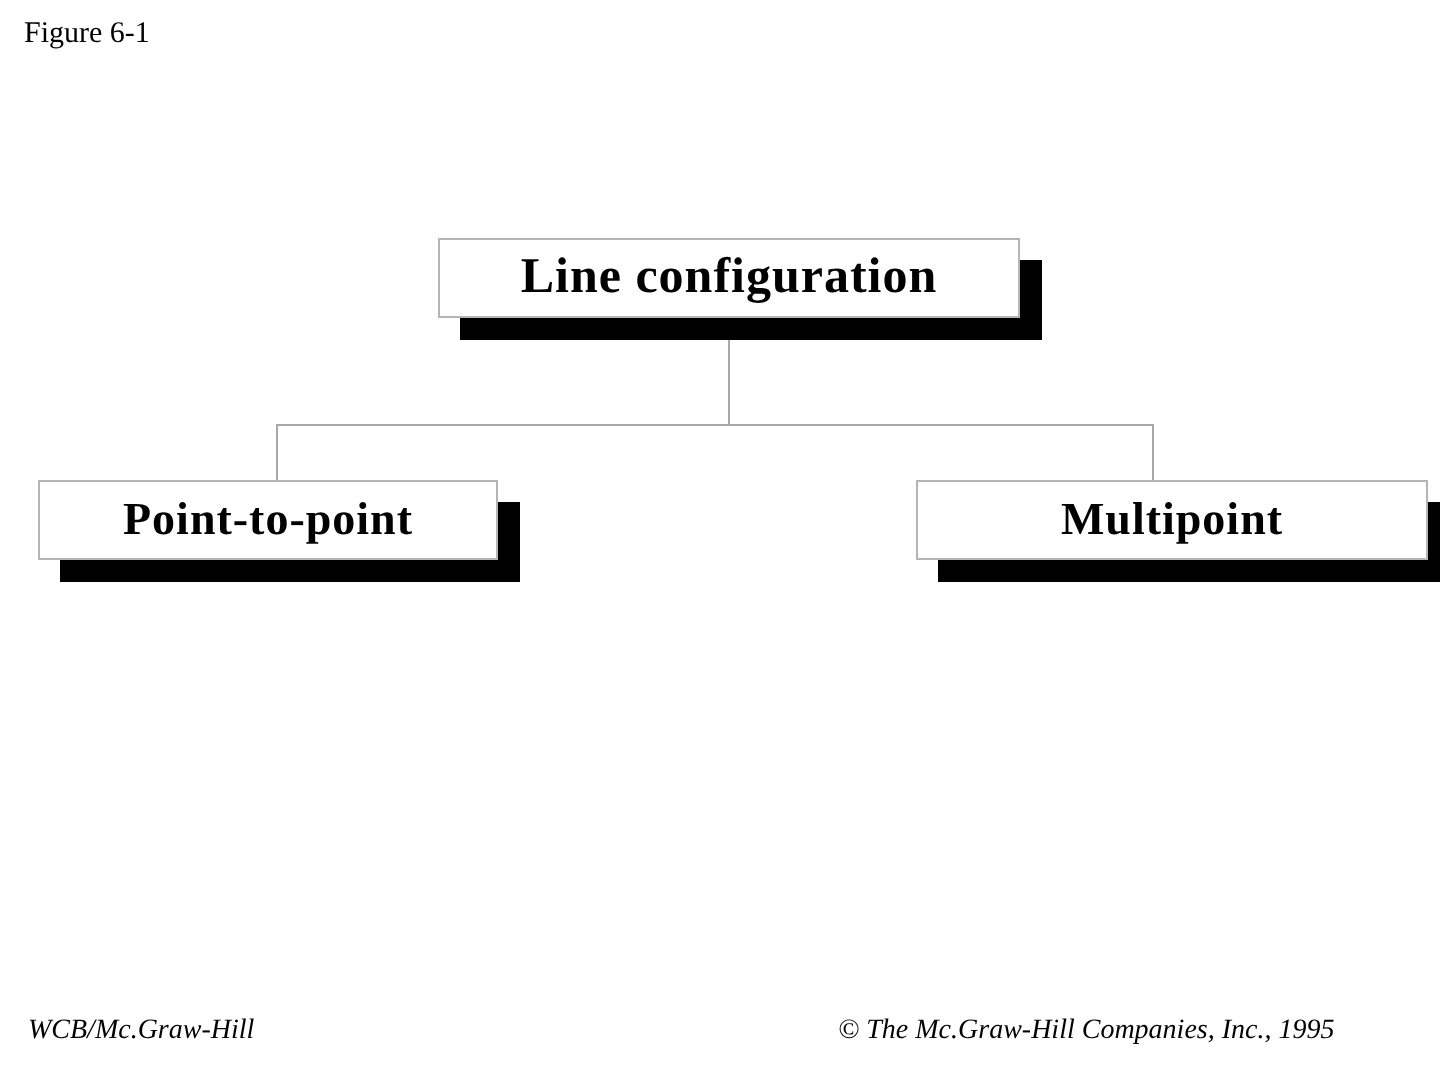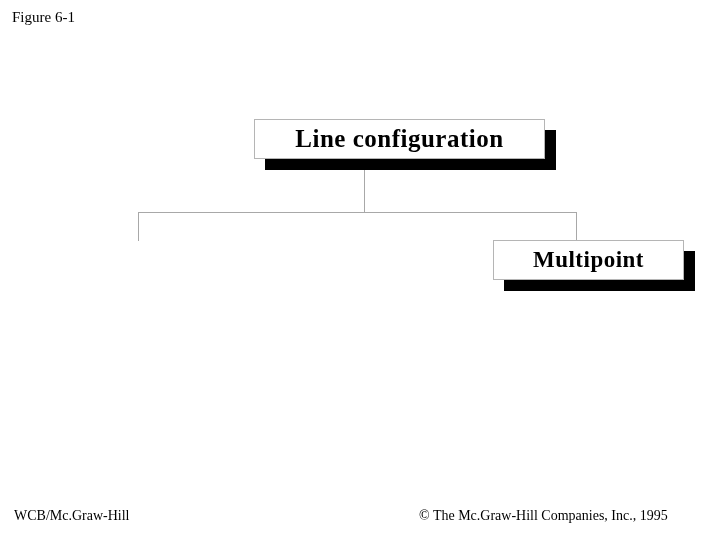--- a/index.html
+++ b/index.html
@@ -41,21 +41,20 @@
     position: absolute;
     background: #a8a8a8;
   }
   .connector.v { width: 1px; }
   .connector.h { height: 1px; }
 
   
   .node {
     position: absolute;
     box-sizing: border-box;
-    margin-left: 35px;
   }
   .node .shadow {
     position: absolute;
     left: 11px;
     top: 11px;
     width: 100%;
     height: 100%;
     background: #000000;
   }
   .node .face {
@@ -78,27 +77,28 @@
     white-space: nowrap;
     letter-spacing: 0.5px;
   }
 
   #node-line-configuration { left: 219px; top: 119px; width: 291px; height: 40px; }
   #node-line-configuration .label { font-size: 25px; }
 
   #node-point-to-point { left: 19px; top: 240px; width: 230px; height: 40px; }
   #node-point-to-point .label { font-size: 23px; }
 
-  #node-multipoint { left: 458px; top: 240px; width: 191px; height: 40px; }
+  #node-multipoint { left: 458px; top: 240px; width: 256px; height: 40px; }
   #node-multipoint .label { font-size: 23px; }
 
   
   .footer-text {
     position: absolute;
     font-family: "Liberation Serif", "DejaVu Serif", serif;
+    font-style: italic;
     font-size: 14px;
     line-height: 16px;
     white-space: nowrap;
     color: #000000;
     text-align: center;
   }
   #footer-left { left: 14px; top: 508px; }
   #footer-right { left: 419px; top: 508px; }
 </style>
 </head>
@@ -116,20 +116,26 @@
 
   <div class="connector v" style="left:576px; top:212px; height:29px;"></div>
 
   <div class="node" id="node-line-configuration">
     <div class="shadow"></div>
     <div class="face">
       <span class="label">Line configuration</span>
     </div>
   </div>
 
+  <div class="node" id="node-point-to-point">
+    <div class="shadow"></div>
+    <div class="face">
+      <span class="label">Point-to-point</span>
+    </div>
+  </div>
 
   <div class="node" id="node-multipoint">
     <div class="shadow"></div>
     <div class="face">
       <span class="label">Multipoint</span>
     </div>
   </div>
 
 </div>
 

